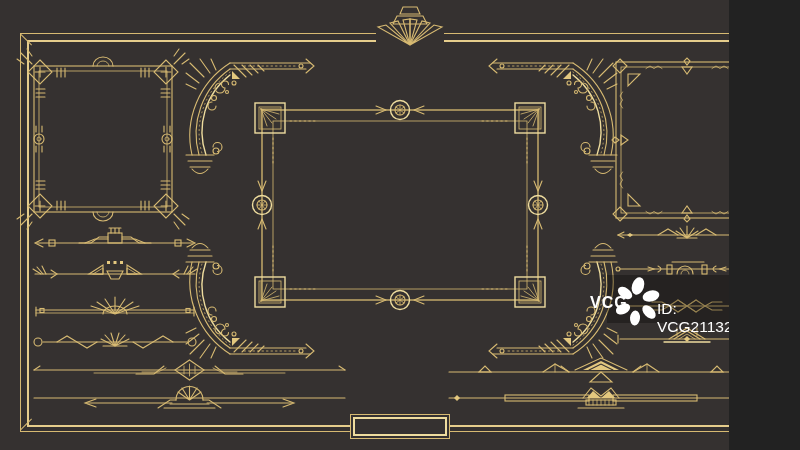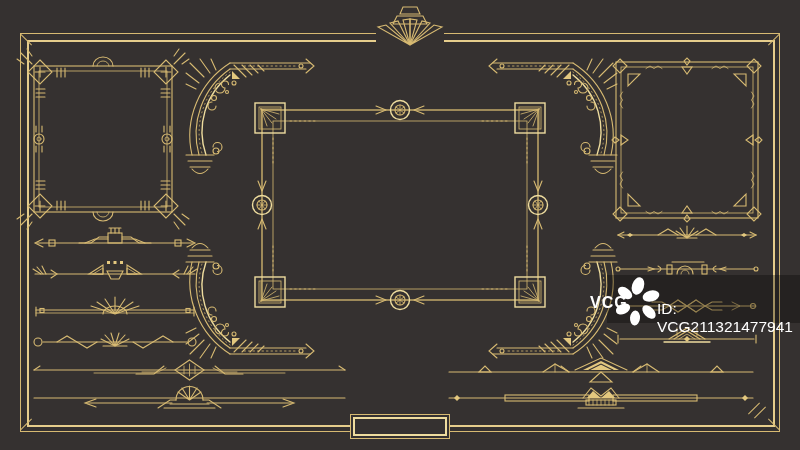--- a/index.html
+++ b/index.html
@@ -1,16 +1,16 @@
 <!DOCTYPE html>
 <html><head>
 <meta charset="utf-8">
 <style>
   html,body{margin:0;padding:0;background:#222;}
-  #canvas{position:relative;width:800px;height:450px;background:#353130;overflow:hidden;
+  #canvas{position:relative;width:729px;height:450px;background:#353130;overflow:hidden;
           font-family:"Liberation Sans",sans-serif;}
   .abs{position:absolute;}
   svg{overflow:visible;display:block;}
   .g{stroke:#d7ba72;fill:none;stroke-width:1.1;stroke-linecap:round;}
   .gb{stroke:#eedc9e;fill:none;stroke-width:1.4;stroke-linecap:round;}
   .gf{fill:#e3c87f;stroke:none;}
   .thin{stroke-width:0.8;}
   
   .bord-thin{position:absolute;left:20px;top:33px;width:758px;height:397px;
              border:1.5px solid #d7ba72;z-index:1;}

